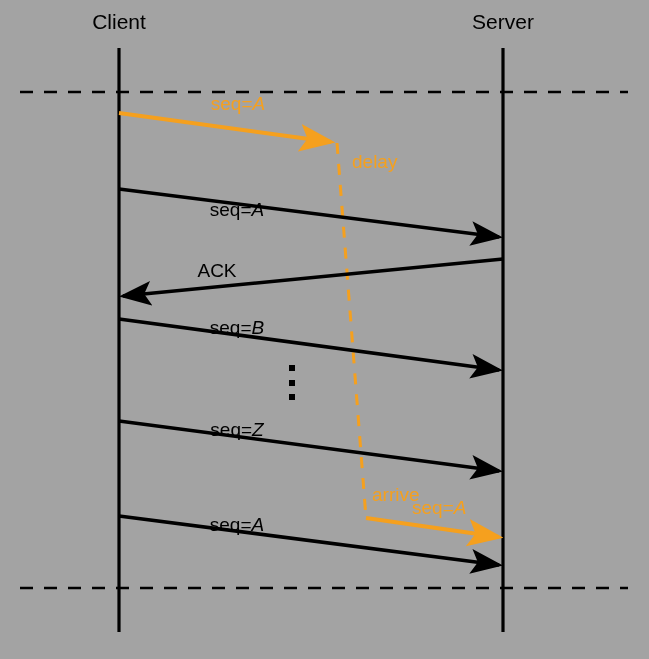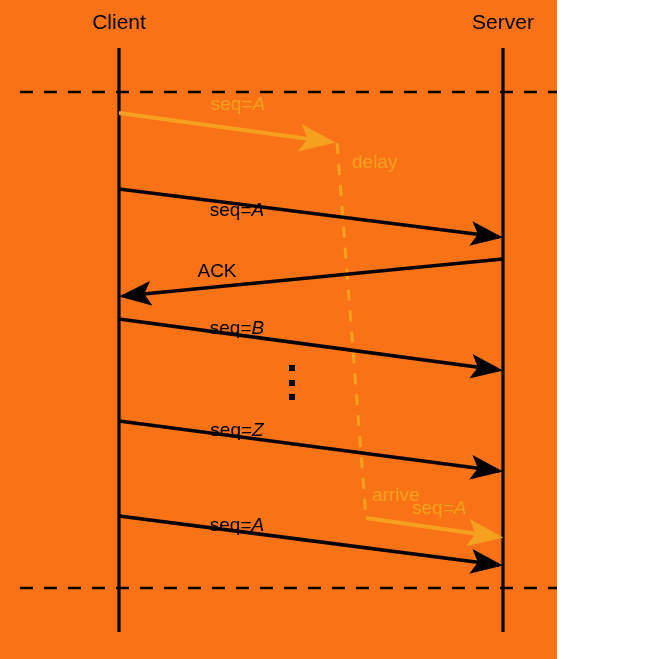--- a/index.html
+++ b/index.html
@@ -5,23 +5,23 @@
   html, body {
     margin: 0;
     padding: 0;
     background: #ffffff;
   }
   body {
     font-family: "Liberation Sans", sans-serif;
   }
   #diagram-root {
     position: relative;
-    width: 557px;
+    width: 649px;
     height: 659px;
-    background: #f97316;
+    background: #a3a3a3;
     overflow: hidden;
   }
   #seq-svg {
     display: block;
     width: 649px;
     height: 659px;
   }
   .lifeline-title {
     font-family: "Liberation Sans", sans-serif;
     font-size: 21px;

